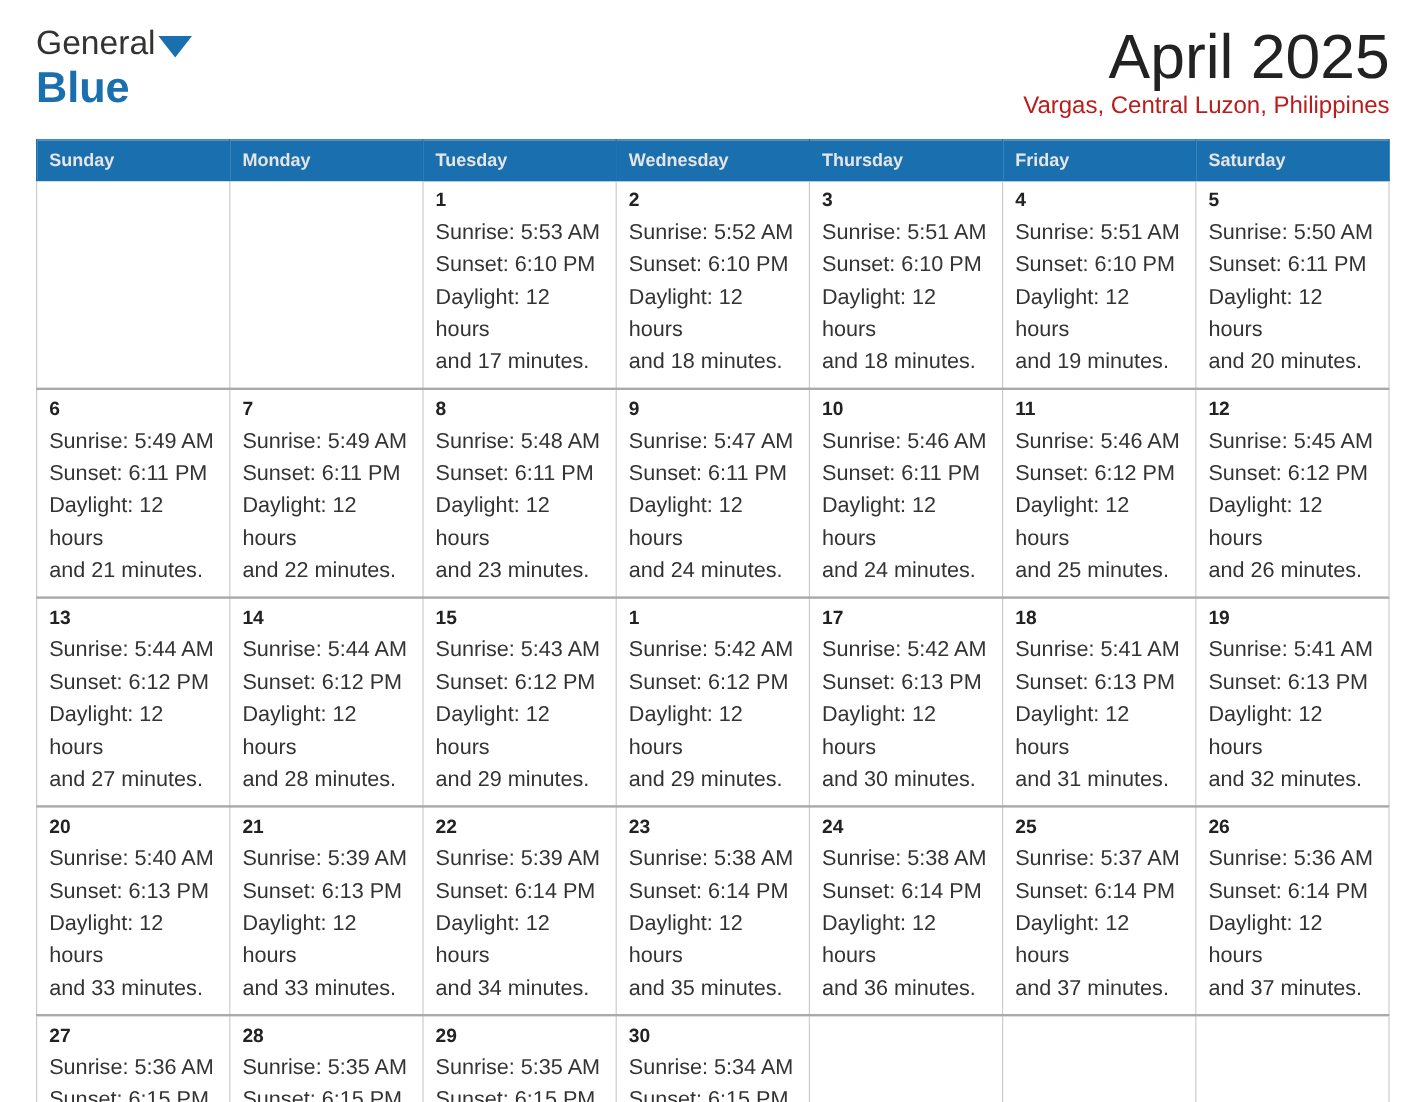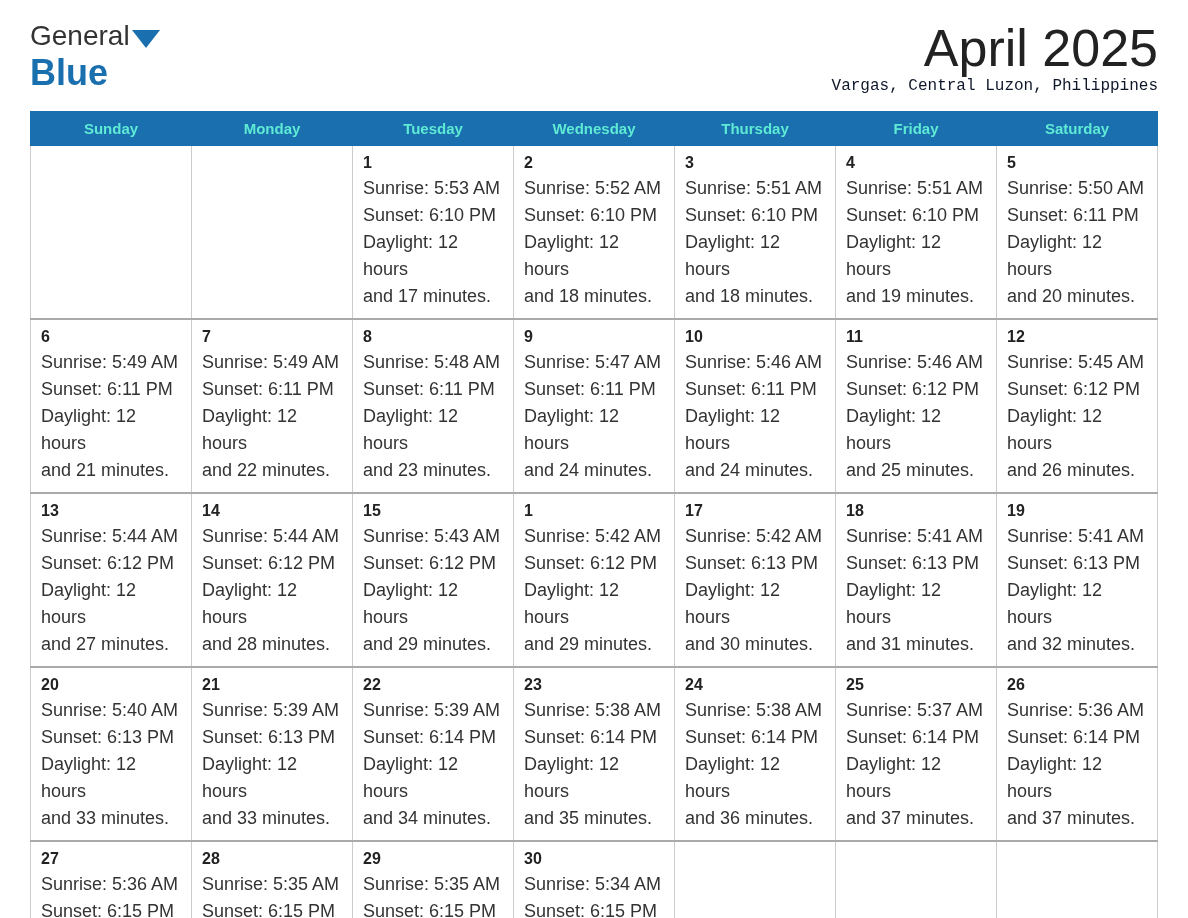--- a/index.html
+++ b/index.html
@@ -38,37 +38,36 @@
     .title-block {
       text-align: right;
     }
     .title-block h1 {
       font-size: 52px;
       font-weight: normal;
       color: #222;
       line-height: 1.1;
     }
     .title-block h2 {
-      font-size: 16px;
+      font-size: 20px;
       font-weight: normal;
-      color: #0f172a;
-      font-family: Liberation Mono, monospace;
+      color: #b91c1c;
     }
     .calendar {
       width: 100%;
       border-collapse: collapse;
       border: 1px solid #aaa;
     }
     .calendar th {
       background-color: #1a6faf;
-      color: #5eead4;
+      color: #e5e5e5;
       font-size: 15px;
       font-weight: bold;
       padding: 8px 10px;
-      text-align: center;
+      text-align: left;
       border: 1px solid #1a6faf;
     }
     .calendar td {
       vertical-align: top;
       padding: 8px 10px;
       border: 1px solid #ccc;
       width: calc(100% / 7);
       min-height: 90px;
     }
     .calendar td .day-num {

